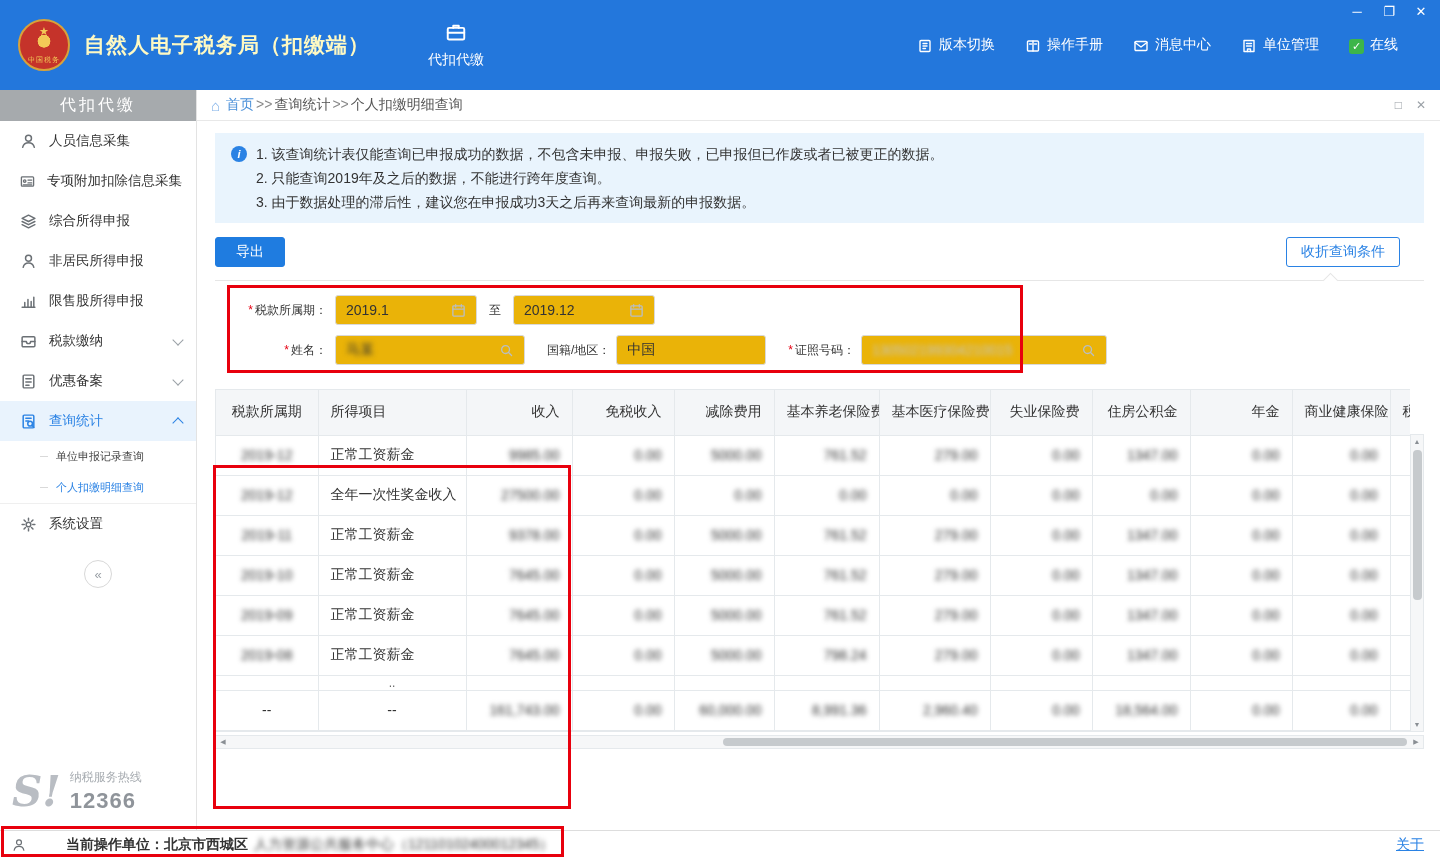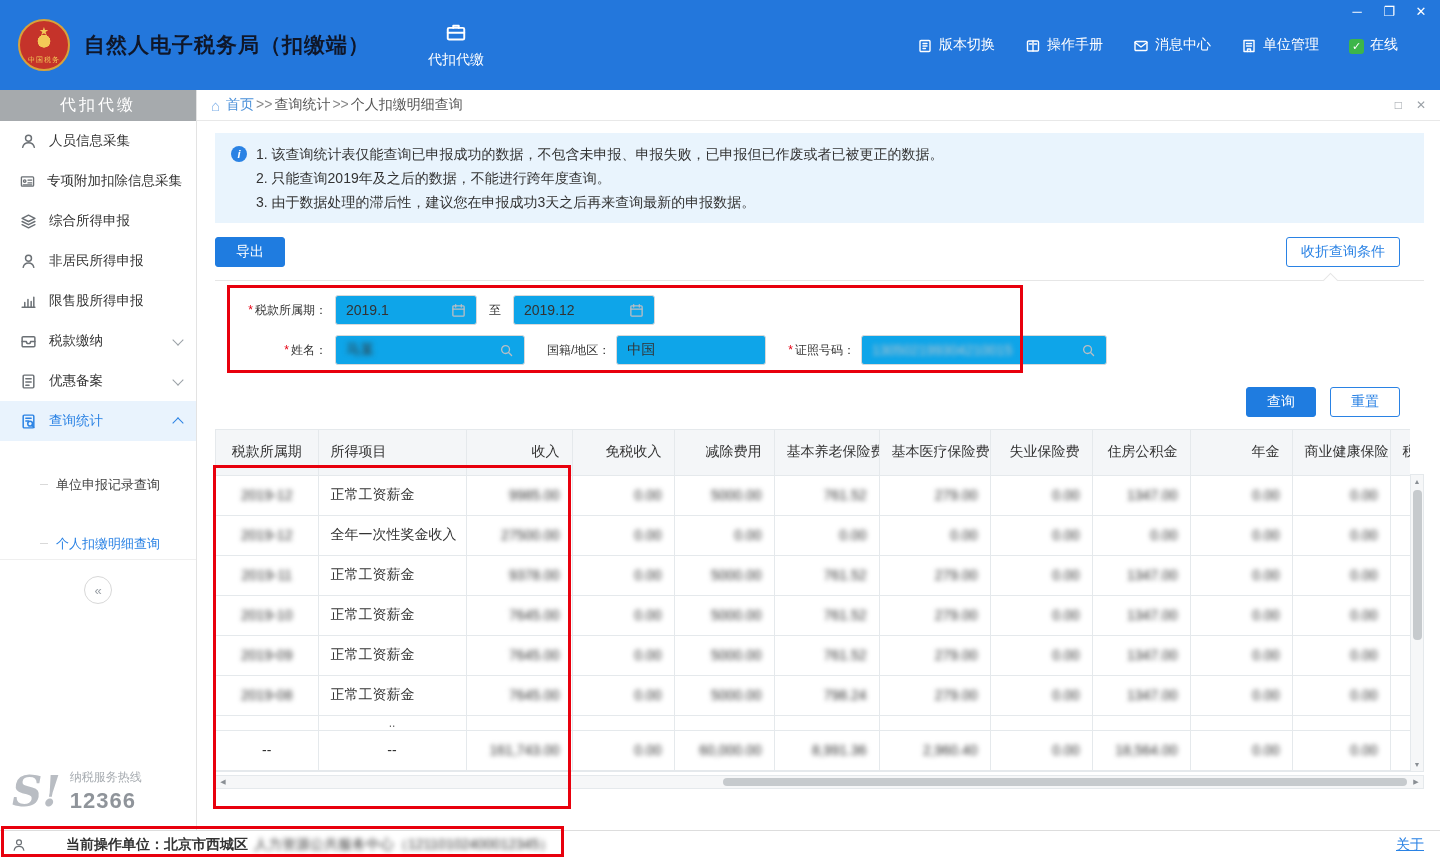--- a/index.html
+++ b/index.html
@@ -10,21 +10,21 @@
   .topbar{position:absolute;top:0;left:0;right:0;height:90px;background:#2377dc;
           display:flex;align-items:center;padding:0 18px;box-sizing:border-box;}
   .win-controls{position:absolute;top:4px;right:12px;display:flex;gap:18px;color:#fff;
                 font-size:13px;align-items:center;}
   .wc{width:14px;text-align:center;cursor:pointer;line-height:16px;}
   .logo{width:52px;height:52px;border-radius:50%;flex:none;position:relative;
         background:radial-gradient(circle at 50% 42%,#f3c957 0 17%,#c5332a 18% 100%);
         border:2px solid #d8a23a;box-sizing:border-box;}
   .logo .star{position:absolute;top:4px;left:0;right:0;text-align:center;color:#f3c957;font-size:11px;}
   .logo .logo-text{position:absolute;bottom:4px;left:0;right:0;text-align:center;color:#f3c957;font-size:7px;letter-spacing:1px;}
-  .app-title{color:#0f172a;font-size:21px;font-weight:700;margin-left:14px;letter-spacing:1px;white-space:nowrap;}
+  .app-title{color:#fef9c3;font-size:21px;font-weight:700;margin-left:14px;letter-spacing:1px;white-space:nowrap;}
   .module-tab{margin-left:58px;display:flex;flex-direction:column;align-items:center;gap:5px;color:#fff;cursor:pointer;}
   .module-tab svg{width:22px;height:22px;}
   .module-tab .mt-label{font-size:14px;}
   .top-links{margin-left:auto;margin-right:24px;display:flex;align-items:center;gap:30px;color:#fff;}
   .top-link{display:flex;align-items:flex-end;gap:6px;cursor:pointer;white-space:nowrap;}
   .top-link svg{width:16px;height:16px;}
   .online-badge{width:15px;height:15px;background:#3db54a;border-radius:3px;color:#fff;font-size:11px;
                 display:flex;align-items:center;justify-content:center;}
 
   
@@ -34,21 +34,21 @@
                display:flex;align-items:center;justify-content:center;}
   .menu-item{height:40px;display:flex;align-items:center;padding:0 14px 0 20px;gap:12px;cursor:pointer;}
   .menu-item svg{width:17px;height:17px;color:#6b7075;flex:none;}
   .mi-label{flex:1;white-space:nowrap;font-size:13.5px;}
   .menu-item.active{background:#e9f3fd;color:#2a82e4;}
   .menu-item.active svg{color:#2a82e4;}
   .chev{width:7px;height:7px;border-right:1.5px solid #9aa0a6;border-bottom:1.5px solid #9aa0a6;
         transform:rotate(45deg);margin-top:-3px;flex:none;}
   .chev.up{transform:rotate(-135deg);margin-top:4px;border-color:#2a82e4;}
   .submenu{border-bottom:1px solid #efefef;}
-  .submenu-item{height:31px;display:flex;align-items:center;padding-left:40px;font-size:13px;color:#444;cursor:pointer;margin-top:28px;}
+  .submenu-item{height:31px;display:flex;align-items:center;padding-left:40px;font-size:11px;color:#444;cursor:pointer;}
   .submenu-item::before{content:"";width:8px;height:1px;background:#d9d9d9;margin-right:8px;}
   .submenu-item.active{color:#2a82e4;}
   .collapse-btn{width:26px;height:26px;border:1px solid #d8d8d8;border-radius:50%;color:#9aa0a6;
                 display:flex;align-items:center;justify-content:center;margin:16px auto 0;font-size:13px;cursor:pointer;}
   .hotline{position:absolute;left:12px;bottom:16px;display:flex;align-items:center;gap:9px;}
   .hotline-icon{font-size:42px;font-style:italic;font-weight:700;color:#b9bdc3;line-height:0.9;
                 font-family:"DejaVu Serif",serif;}
   .hotline-col{display:flex;flex-direction:column;gap:2px;}
   .hotline-label{font-size:12px;color:#a6abb0;}
   .hotline-number{font-size:22px;font-weight:700;color:#8f949a;letter-spacing:1px;}
@@ -78,21 +78,21 @@
   .collapse-filters{margin-right:24px;padding:0 14px;}
 
   .filters{margin-top:13px;border-top:1px solid #e6e6e6;padding:14px 0 12px;position:relative;}
   .filters .caret{position:absolute;top:-6px;right:88px;width:10px;height:10px;background:#fff;
                   border-left:1px solid #e6e6e6;border-top:1px solid #e6e6e6;transform:rotate(45deg);}
   .frow{display:flex;align-items:center;}
   .frow + .frow{margin-top:10px;}
   .flabel{font-size:12px;color:#333;white-space:nowrap;}
   .flabel-r{width:112px;text-align:right;flex:none;margin-right:8px;}
   .req{color:#e60012;margin-right:2px;}
-  .input{height:30px;border:1px solid #d9d9d9;border-radius:3px;background:#0ea5e9;display:flex;
+  .input{height:30px;border:1px solid #d9d9d9;border-radius:3px;background:#eab308;display:flex;
          align-items:center;padding:0 10px;box-sizing:border-box;gap:6px;cursor:text;}
   .input .val{flex:1;white-space:nowrap;overflow:hidden;}
   .input svg{width:15px;height:15px;color:#b9bec4;flex:none;}
   .w-date{width:142px;}  .w-name{width:190px;}  .w-nat{width:150px;}  .w-id{width:246px;}
   .ml22{margin-left:22px;}  .mlr12{margin:0 12px;}
 
   .action-row{margin-top:10px;display:flex;justify-content:flex-end;gap:14px;padding-right:24px;}
 
   .tabs{margin-top:16px;display:flex;gap:26px;}
   .tab{padding:0 7px 9px;border-bottom:1px solid #c9ced4;color:#333;font-size:15px;cursor:pointer;white-space:nowrap;}
@@ -284,20 +284,29 @@
               <path d="M11.1 11.6l2 2"></path>
             </svg>
           </span>
           <span class="mi-label">查询统计</span>
           <span class="chev up"></span>
         </div>
         <div class="submenu">
           <div class="submenu-item">单位申报记录查询</div>
           <div class="submenu-item active">个人扣缴明细查询</div>
         </div>
+        <div class="menu-item">
+          <span style="width:17px;height:17px;display:inline-flex;color:inherit">
+            <svg viewBox="0 0 16 16" fill="none" stroke="currentColor" stroke-width="1.4" stroke-linecap="round" stroke-linejoin="round" style="width:100%;height:100%">
+              <circle cx="8" cy="8" r="2.2"></circle>
+              <path d="M8 2v2M8 12v2M2 8h2M12 8h2M3.8 3.8l1.4 1.4M10.8 10.8l1.4 1.4M12.2 3.8l-1.4 1.4M5.2 10.8l-1.4 1.4"></path>
+            </svg>
+          </span>
+          <span class="mi-label">系统设置</span>
+        </div>
       </nav>
     <div class="collapse-btn">«</div>
     <div class="hotline">
       <span class="hotline-icon">S!</span>
       <span class="hotline-col">
         <span class="hotline-label">纳税服务热线</span>
         <span class="hotline-number">12366</span>
       </span>
     </div>
   </aside>
@@ -373,24 +382,20 @@
             <span id="searchIcon2" style="width: 15px; height: 15px; display: inline-flex; color: rgb(185, 190, 196);">
                 <svg viewBox="0 0 16 16" fill="none" stroke="currentColor" stroke-width="1.4" stroke-linecap="round" stroke-linejoin="round" style="width:100%;height:100%">
                   <circle cx="7" cy="7" r="4.2"></circle>
                   <path d="M10.2 10.2l3.2 3.2"></path>
                 </svg>
               </span>
           </span>
         </div>
       </div>
 
-      <div class="action-row">
-        <button class="btn btn-primary">查询</button>
-        <button class="btn btn-outline">重置</button>
-      </div>
 
 
       <div class="table-outer">
         <div class="table-clip">
           <table>
             <colgroup id="colgroup">
                 <col style="width: 102px;">
                 <col style="width: 148px;">
                 <col style="width: 106px;">
                 <col style="width: 102px;">

